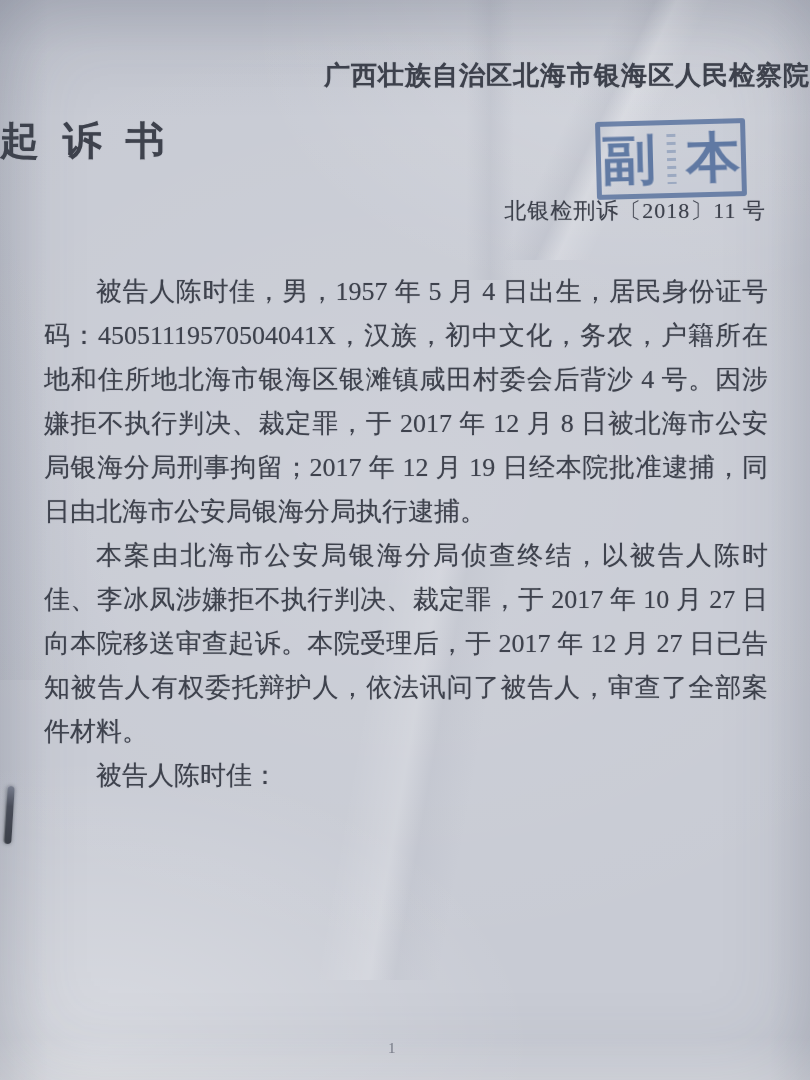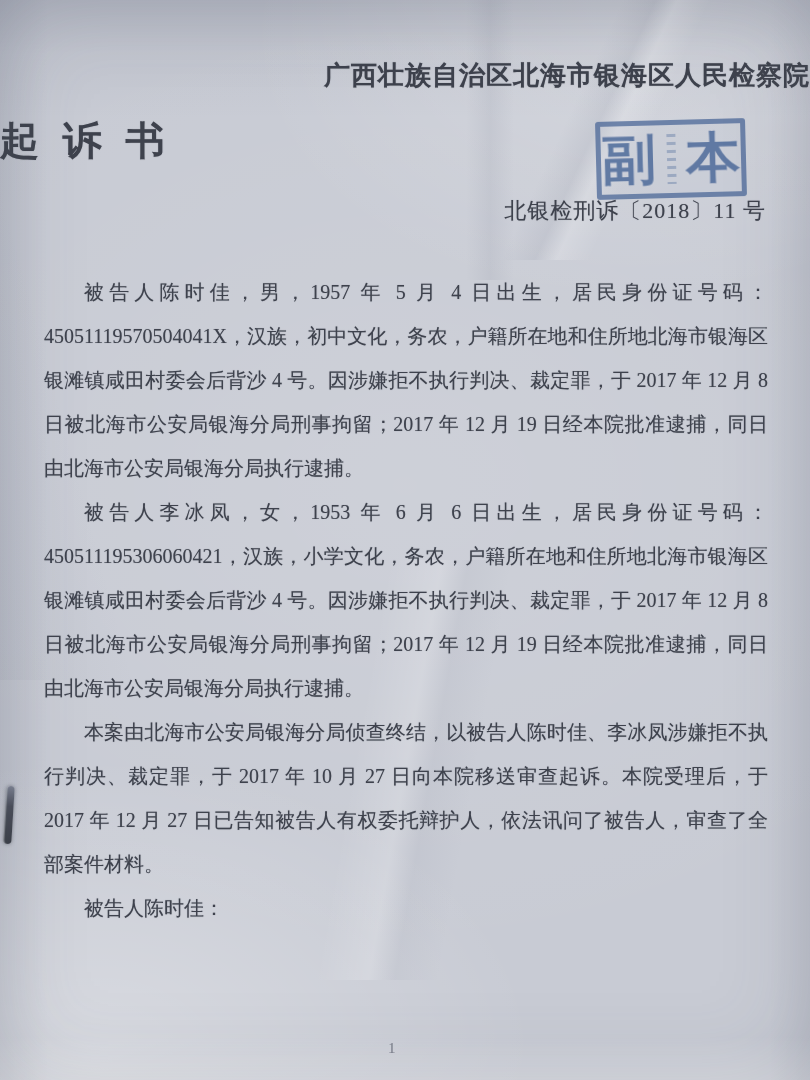--- a/index.html
+++ b/index.html
@@ -82,21 +82,21 @@
 
   .case-number {
     position: absolute; top: 196px; right: 44px;
     font-size: 22px; letter-spacing: 1px; font-weight: 500;
     text-shadow: 0 0 1px rgba(62,66,78,0.40);
     font-family: Liberation Serif, serif;
   }
 
   .body-text {
     position: absolute; left: 44px; top: 270px; width: 724px;
-    font-size: 20px; line-height: 44px;
+    font-size: 26px; line-height: 44px;
     text-align: justify;
     text-shadow: 0 0 1px rgba(62,66,78,0.42);
   }
   .body-text p { margin: 0; text-indent: 2em; }
 
   .binding-clip {
     position: absolute; left: 5px; top: 786px;
     width: 8px; height: 58px; border-radius: 4px;
     background: linear-gradient(180deg, #7b8191 0%, #4a4e5a 35%, #3a3e47 100%);
     transform: rotate(3.5deg);
@@ -124,21 +124,20 @@
 
   <div class="stamp">
     <span class="stamp-text">副本</span>
     <span class="stamp-smudge"></span>
   </div>
 
   <div class="case-number">北银检刑诉〔2018〕11 号</div>
 
   <div class="body-text">
     <p>被告人陈时佳，男，1957 年 5 月 4 日出生，居民身份证号码：45051119570504041X，汉族，初中文化，务农，户籍所在地和住所地北海市银海区银滩镇咸田村委会后背沙 4 号。因涉嫌拒不执行判决、裁定罪，于 2017 年 12 月 8 日被北海市公安局银海分局刑事拘留；2017 年 12 月 19 日经本院批准逮捕，同日由北海市公安局银海分局执行逮捕。</p>
-    <p>被告人李冰凤，女，1953 年 6 月 6 日出生，居民身份证号码：450511195306060421，汉族，小学文化，务农，户籍所在地和住所地北海市银海区银滩镇咸田村委会后背沙 4 号。因涉嫌拒不执行判决、裁定罪，于 2017 年 12 月 8 日被北海市公安局银海分局刑事拘留；2017 年 12 月 19 日经本院批准逮捕，同日由北海市公安局银海分局执行逮捕。</p>
     <p>本案由北海市公安局银海分局侦查终结，以被告人陈时佳、李冰凤涉嫌拒不执行判决、裁定罪，于 2017 年 10 月 27 日向本院移送审查起诉。本院受理后，于 2017 年 12 月 27 日已告知被告人有权委托辩护人，依法讯问了被告人，审查了全部案件材料。</p>
     <p>被告人陈时佳：</p>
   </div>
 
   <div class="binding-clip"></div>
 
   <div class="page-number">1</div>
 
   <div class="vignette"></div>
 </div>

